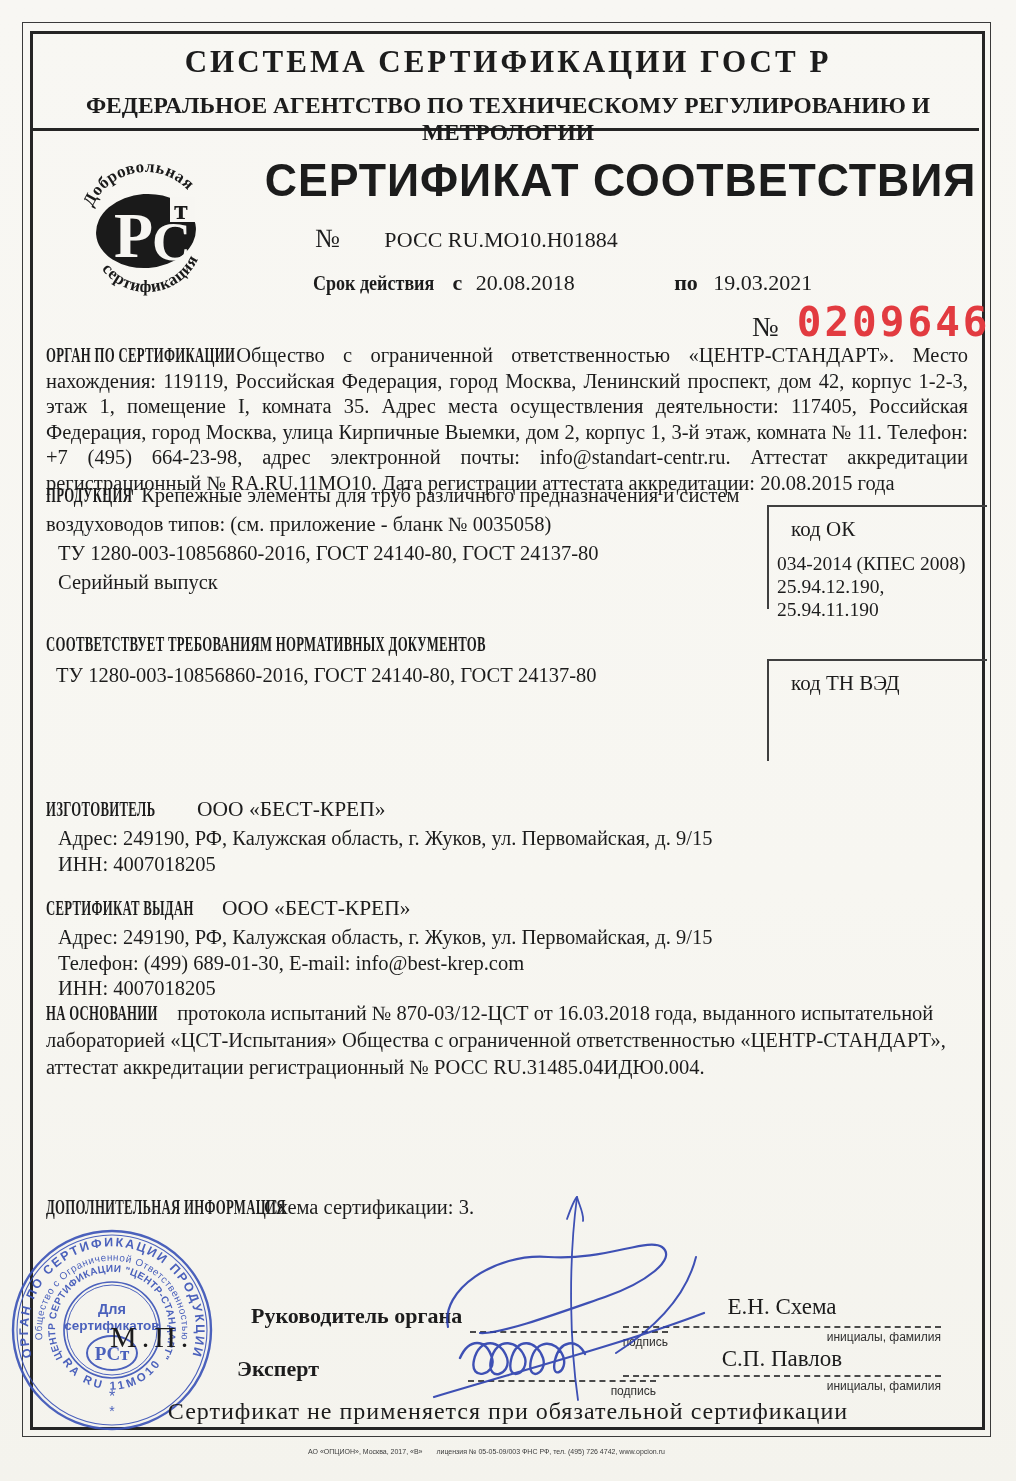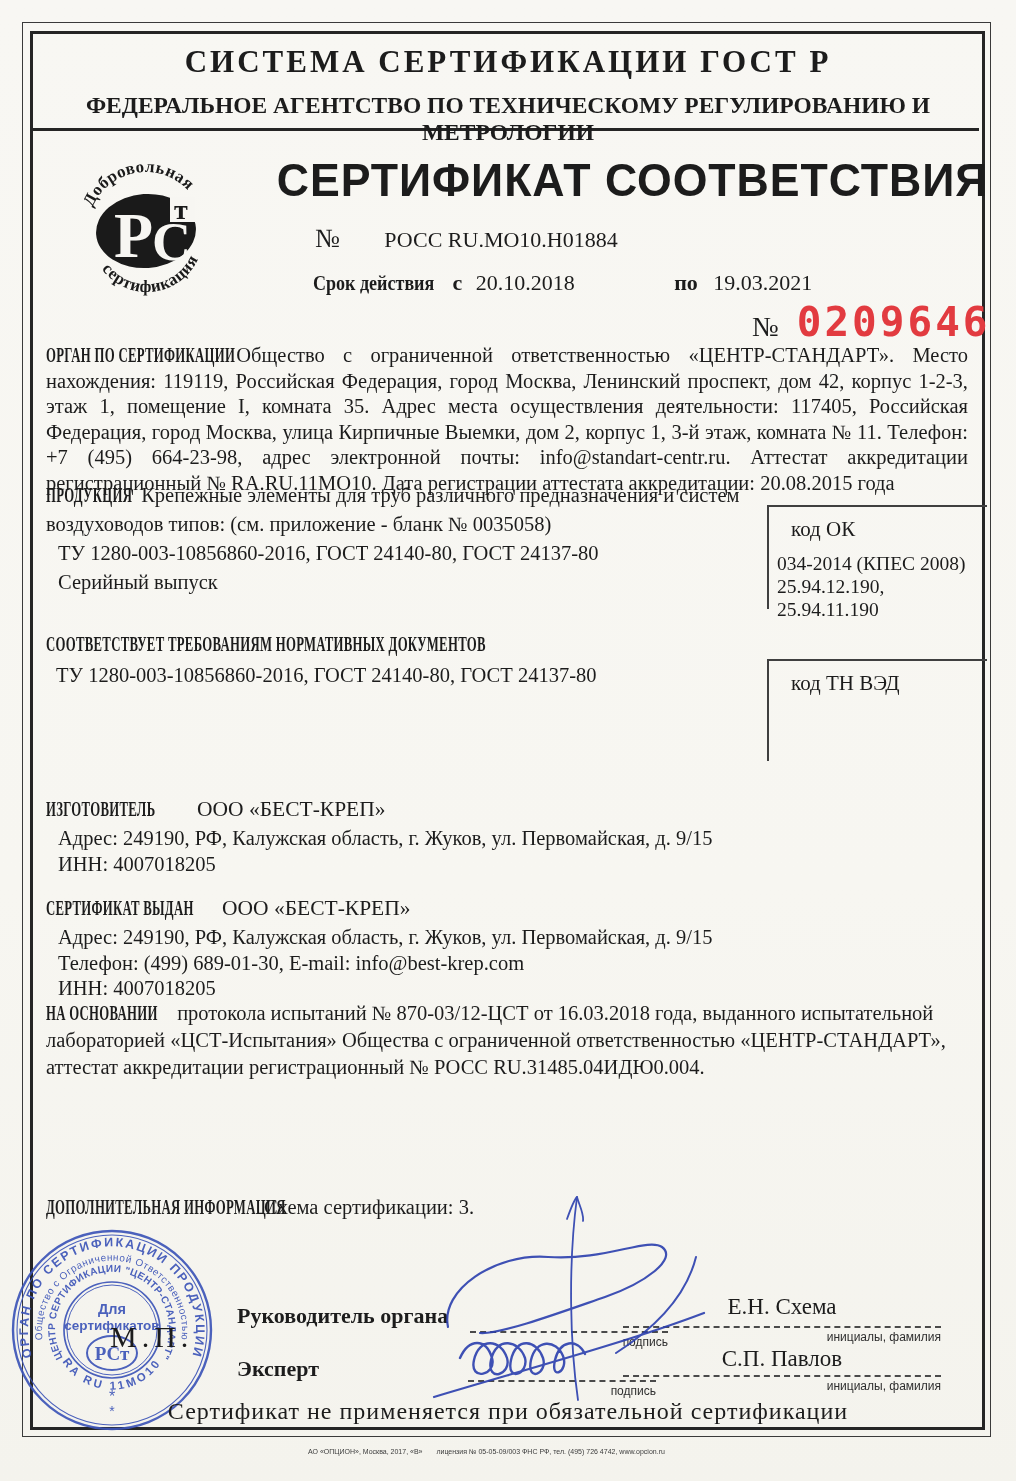--- a/index.html
+++ b/index.html
@@ -5,21 +5,21 @@
   html,body{margin:0;padding:0;background:#e9e8e4;}
   .page{position:relative;width:1016px;height:1481px;margin:0 auto;overflow:hidden;
         background:linear-gradient(180deg,#f8f7f3 0%,#f7f6f1 60%,#f4f3ed 100%);
         font-family:"Liberation Serif",serif;color:#1c1c1c;}
   .abs{position:absolute;}
   .border-outer{left:22px;top:22px;width:967px;height:1413px;border:1.5px solid #3a3a3a;}
   .border-inner{left:30px;top:31px;width:949px;height:1393px;border:3px solid #252525;}
   .header-sep{left:33px;top:128px;width:946px;height:3px;background:#252525;}
   .h1{left:0;top:44px;width:100%;text-align:center;font-size:31px;font-weight:bold;letter-spacing:3px;}
   .h2{left:0;top:92px;width:100%;text-align:center;font-size:23.5px;font-weight:bold;letter-spacing:0;}
-  .title-wrap{left:258px;top:152px;width:710px;text-align:left;}
+  .title-wrap{left:246px;top:152px;width:710px;text-align:left;}
   .title-wrap b{display:inline-block;transform:scaleX(.95);transform-origin:center;
         font-family:"Liberation Sans",sans-serif;font-size:47px;letter-spacing:1px;white-space:nowrap;}
   .lbl{display:inline-block;white-space:nowrap;vertical-align:baseline;overflow:visible;}
   .lbl i{display:inline-block;font-style:normal;font-weight:bold;font-size:22px;
          transform:scaleX(.58);transform-origin:0 60%;white-space:nowrap;letter-spacing:.5px;}
   .body-txt{font-size:20.5px;line-height:25.5px;}
   .para{margin:0;text-align:justify;}
   .sline{font-size:20.5px;line-height:29px;}
   .cap{font-family:"Liberation Sans",sans-serif;font-size:12px;color:#2e2e2e;text-align:right;}
   .dash{border-top:2px dashed #4a4a4a;height:0;}
@@ -71,21 +71,21 @@
   </div>
 
   <div class="abs" style="left:315px;top:224px;font-size:26px">
     <span>№</span>
     <span style="margin-left:38px;font-size:22px">РОСС RU.МО10.Н01884</span>
   </div>
 
   <div class="abs" style="left:313px;top:270px;font-size:22px">
     <b style="display:inline-block;transform:scaleX(.82);transform-origin:0 60%">Срок действия</b>
     <b style="margin-left:-14px">с</b>
-    <span style="margin-left:8px">20.10.2018</span>
+    <span style="margin-left:8px">20.08.2018</span>
     <b style="margin-left:94px">по</b>
     <span style="margin-left:10px">19.03.2021</span>
   </div>
 
   <div class="abs" style="left:752px;top:298px">
     <span style="font-size:28px">№</span>
     <span class="red-num" style="margin-left: 14px; color: rgb(226, 59, 64);">0209646</span>
   </div>
 
   <div class="abs body-txt" style="left:46px;top:342px;width:922px">
@@ -176,21 +176,21 @@
     <text x="106" y="88" font-size="14.5" font-weight="bold" fill="currentColor" text-anchor="middle">Для</text>
     <text x="106" y="104" font-size="13.5" font-weight="bold" fill="currentColor" text-anchor="middle">сертификатов</text>
     <ellipse cx="106" cy="127" rx="25" ry="17" fill="none" stroke="currentColor" stroke-width="2"></ellipse>
     <text x="106" y="134" font-size="19" font-weight="bold" class="serif" fill="currentColor" text-anchor="middle">РСт</text>
     <text x="106" y="176" font-size="16" fill="currentColor" text-anchor="middle">*</text>
     <text x="106" y="190" font-size="14" fill="currentColor" text-anchor="middle">*</text>
   </svg>
 
   <div class="abs" style="left:110px;top:1320px;font-size:30px;letter-spacing:5px">М.П.</div>
 
-  <div class="abs" style="left:237px;top:1303px;font-size:22px;font-weight:bold">Руководитель органа</div>
+  <div class="abs" style="left:251px;top:1303px;font-size:22px;font-weight:bold">Руководитель органа</div>
   <div class="abs dash" style="left:470px;top:1331px;width:198px"></div>
   <div class="abs cap" style="left:470px;top:1335px;width:198px">подпись</div>
 
   <div class="abs" style="left:623px;top:1294px;width:318px;text-align:center;font-size:23px">Е.Н. Схема</div>
   <div class="abs dash" style="left:623px;top:1326px;width:318px"></div>
   <div class="abs cap" style="left:623px;top:1330px;width:318px">инициалы, фамилия</div>
 
   <div class="abs" style="left:237px;top:1356px;font-size:22px;font-weight:bold">Эксперт</div>
   <div class="abs dash" style="left:468px;top:1380px;width:188px"></div>
   <div class="abs cap" style="left:468px;top:1384px;width:188px">подпись</div>

